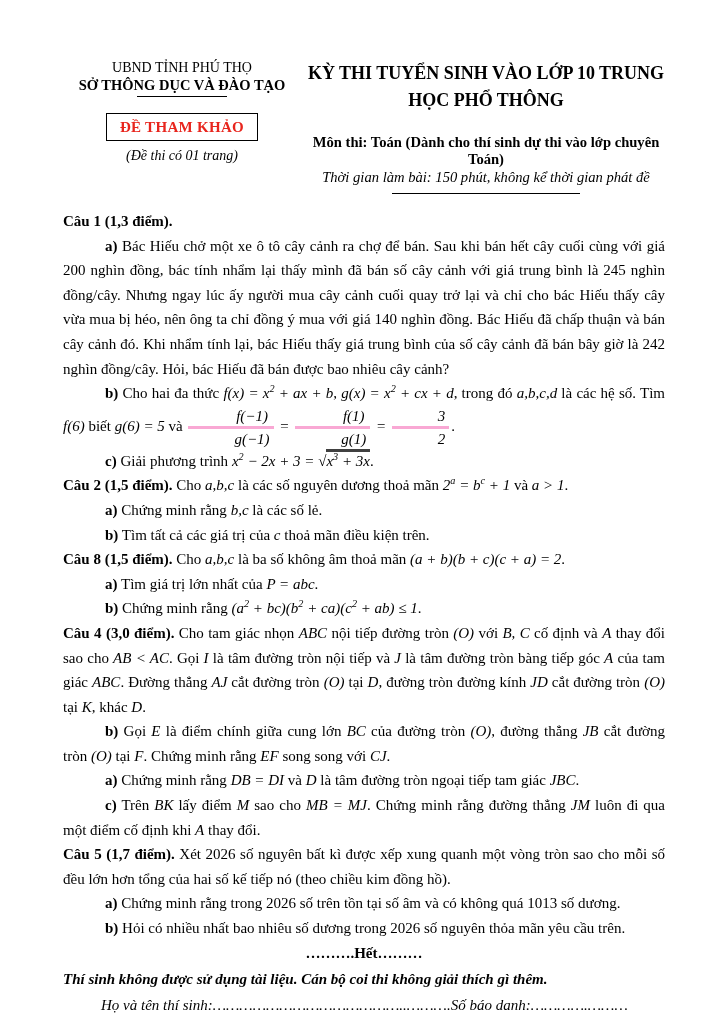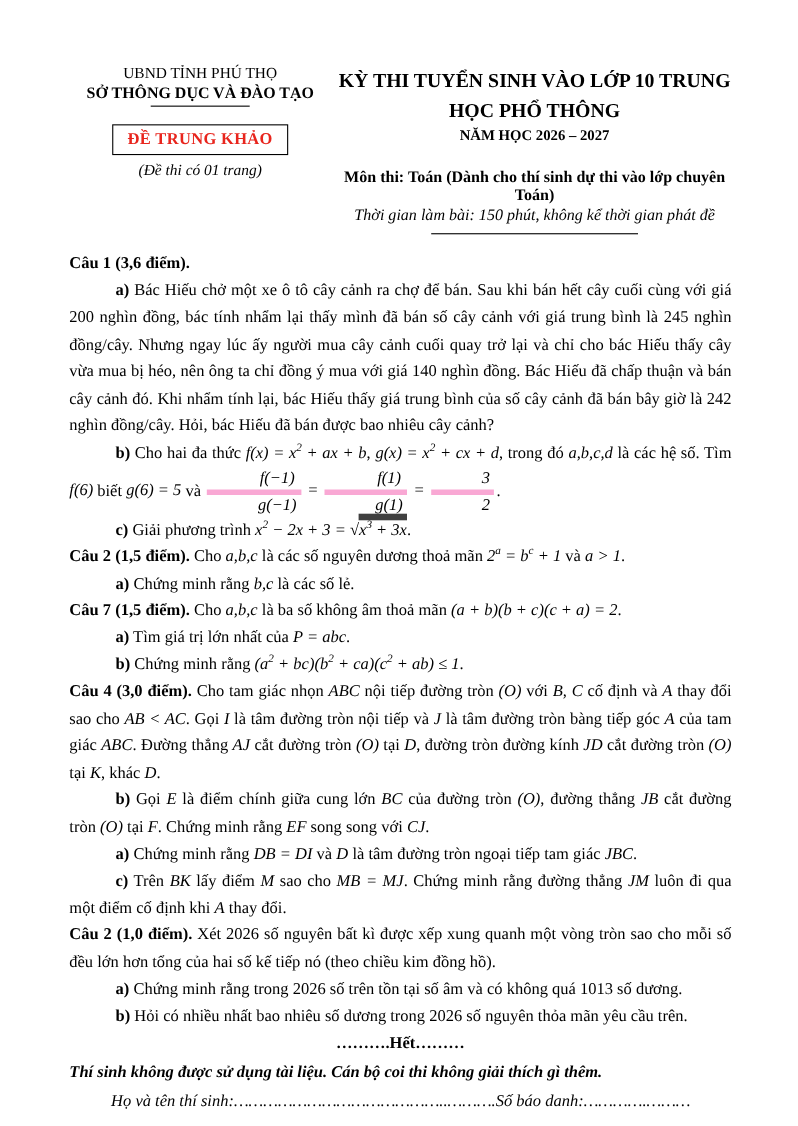--- a/index.html
+++ b/index.html
@@ -34,73 +34,73 @@
   .time-underline { width:188px; border-top:1.6px solid #000; margin:7px auto 0; height:0; }
   
   .doc-body { margin-top:15px; font-size:15px; }
   .doc-body p { margin:0; line-height:24.6px; text-align:justify; }
   p.q-head { font-weight:bold; text-align:left; }
   p.sub { text-indent:42px; }
   p.intro { text-indent:0; }
   .m { font-style:italic;margin-top:20px; }
   sup { font-size:68%; line-height:0; }
   .frac { display:inline-block; vertical-align:middle; text-align:center; line-height:1.2; margin:1px 2px; }
-  .fn { display:block; padding:0 4px 1px; border-bottom:5px solid #f9a8d4; }
+  .fn { display:block; padding:0 4px 1px; border-bottom:3px solid #f9a8d4; }
   .fd { display:block; padding:1px 4px 0; }
   .sqrt { white-space:nowrap; }
-  .ov { border-top:6px solid #404040; padding-top:1px; }
+  .ov { border-top:3px solid #404040; padding-top:1px; }
   
   .end-marker { text-align:center !important; font-weight:bold; }
   .notice { text-align:center; font-weight:bold; font-style:italic; margin-top:2px !important; }
   .sign-line { font-style:italic; text-align:right; padding-left:38px; margin-top:1px !important; }
 </style>
 </head>
 <body>
 
 <div class="page">
 
   <div class="header">
     <div class="h-left">
       <div class="org1">UBND TỈNH PHÚ THỌ</div>
       <div class="org2">SỞ THÔNG DỤC VÀ ĐÀO TẠO</div>
       <div class="org-underline"></div>
       <div>
-        <span class="badge">ĐỀ TRUNG KHẢO</span>
+        <span class="badge">ĐỀ THAM KHẢO</span>
       </div>
       <div class="page-note">(Đề thi có 01 trang)</div>
     </div>
     <div class="h-right">
       <div class="title1">KỲ THI TUYỂN SINH VÀO LỚP 10 TRUNG HỌC PHỔ THÔNG</div>
-      <div class="title2">NĂM HỌC 2026 – 2027</div>
       <div class="subject">Môn thi: Toán (Dành cho thí sinh dự thi vào lớp chuyên Toán)</div>
       <div class="timeline">Thời gian làm bài: 150 phút, không kể thời gian phát đề</div>
       <div class="time-underline"></div>
     </div>
   </div>
 
   <div class="doc-body">
 
-    <p class="q-head">Câu 1 (3,6 điểm).</p>
+    <p class="q-head">Câu 1 (1,3 điểm).</p>
     <p class="sub"><b>a)</b> Bác Hiếu chở một xe ô tô cây cảnh ra chợ để bán. Sau khi bán hết cây cuối cùng với giá 200 nghìn đồng, bác tính nhẩm lại thấy mình đã bán số cây cảnh với giá trung bình là 245 nghìn đồng/cây. Nhưng ngay lúc ấy người mua cây cảnh cuối quay trở lại và chỉ cho bác Hiếu thấy cây vừa mua bị héo, nên ông ta chỉ đồng ý mua với giá 140 nghìn đồng. Bác Hiếu đã chấp thuận và bán cây cảnh đó. Khi nhẩm tính lại, bác Hiếu thấy giá trung bình của số cây cảnh đã bán bây giờ là 242 nghìn đồng/cây. Hỏi, bác Hiếu đã bán được bao nhiêu cây cảnh?</p>
     <p class="sub"><b>b)</b> Cho hai đa thức <span class="m">f(x) = x<sup>2</sup> + ax + b</span>, <span class="m">g(x) = x<sup>2</sup> + cx + d</span>, trong đó <span class="m">a,b,c,d</span> là các hệ số. Tìm <span class="m">f(6)</span> biết <span class="m">g(6) = 5</span> và <span class="m"><span class="frac"><span class="fn">f(−1)</span><span class="fd">g(−1)</span></span> = <span class="frac"><span class="fn">f(1)</span><span class="fd">g(1)</span></span> = <span class="frac"><span class="fn">3</span><span class="fd">2</span></span></span>.</p>
     <p class="sub"><b>c)</b> Giải phương trình <span class="m">x<sup>2</sup> − 2x + 3 = <span class="sqrt">√<span class="ov">x<sup>3</sup> + 3x</span></span></span>.</p>
 
     <p class="intro"><b>Câu 2 (1,5 điểm).</b> Cho <span class="m">a,b,c</span> là các số nguyên dương thoả mãn <span class="m">2<sup>a</sup> = b<sup>c</sup> + 1</span> và <span class="m">a &gt; 1</span>.</p>
     <p class="sub"><b>a)</b> Chứng minh rằng <span class="m">b,c</span> là các số lẻ.</p>
+    <p class="sub"><b>b)</b> Tìm tất cả các giá trị của <span class="m">c</span> thoả mãn điều kiện trên.</p>
 
-    <p class="intro"><b>Câu 7 (1,5 điểm).</b> Cho <span class="m">a,b,c</span> là ba số không âm thoả mãn <span class="m">(a + b)(b + c)(c + a) = 2</span>.</p>
+    <p class="intro"><b>Câu 8 (1,5 điểm).</b> Cho <span class="m">a,b,c</span> là ba số không âm thoả mãn <span class="m">(a + b)(b + c)(c + a) = 2</span>.</p>
     <p class="sub"><b>a)</b> Tìm giá trị lớn nhất của <span class="m">P = abc</span>.</p>
     <p class="sub"><b>b)</b> Chứng minh rằng <span class="m">(a<sup>2</sup> + bc)(b<sup>2</sup> + ca)(c<sup>2</sup> + ab) ≤ 1</span>.</p>
 
     <p class="intro"><b>Câu 4 (3,0 điểm).</b> Cho tam giác nhọn <span class="m">ABC</span> nội tiếp đường tròn <span class="m">(O)</span> với <span class="m">B, C</span> cố định và <span class="m">A</span> thay đổi sao cho <span class="m">AB &lt; AC</span>. Gọi <span class="m">I</span> là tâm đường tròn nội tiếp và <span class="m">J</span> là tâm đường tròn bàng tiếp góc <span class="m">A</span> của tam giác <span class="m">ABC</span>. Đường thẳng <span class="m">AJ</span> cắt đường tròn <span class="m">(O)</span> tại <span class="m">D</span>, đường tròn đường kính <span class="m">JD</span> cắt đường tròn <span class="m">(O)</span> tại <span class="m">K</span>, khác <span class="m">D</span>.</p>
     <p class="sub"><b>b)</b> Gọi <span class="m">E</span> là điểm chính giữa cung lớn <span class="m">BC</span> của đường tròn <span class="m">(O)</span>, đường thẳng <span class="m">JB</span> cắt đường tròn <span class="m">(O)</span> tại <span class="m">F</span>. Chứng minh rằng <span class="m">EF</span> song song với <span class="m">CJ</span>.</p>
     <p class="sub"><b>a)</b> Chứng minh rằng <span class="m">DB = DI</span> và <span class="m">D</span> là tâm đường tròn ngoại tiếp tam giác <span class="m">JBC</span>.</p>
     <p class="sub"><b>c)</b> Trên <span class="m">BK</span> lấy điểm <span class="m">M</span> sao cho <span class="m">MB = MJ</span>. Chứng minh rằng đường thẳng <span class="m">JM</span> luôn đi qua một điểm cố định khi <span class="m">A</span> thay đổi.</p>
 
-    <p class="intro"><b>Câu 2 (1,0 điểm).</b> Xét 2026 số nguyên bất kì được xếp xung quanh một vòng tròn sao cho mỗi số đều lớn hơn tổng của hai số kế tiếp nó (theo chiều kim đồng hồ).</p>
+    <p class="intro"><b>Câu 5 (1,7 điểm).</b> Xét 2026 số nguyên bất kì được xếp xung quanh một vòng tròn sao cho mỗi số đều lớn hơn tổng của hai số kế tiếp nó (theo chiều kim đồng hồ).</p>
     <p class="sub"><b>a)</b> Chứng minh rằng trong 2026 số trên tồn tại số âm và có không quá 1013 số dương.</p>
     <p class="sub"><b>b)</b> Hỏi có nhiều nhất bao nhiêu số dương trong 2026 số nguyên thỏa mãn yêu cầu trên.</p>
 
     <p class="end-marker">……….Hết………</p>
     <p class="notice">Thí sinh không được sử dụng tài liệu. Cán bộ coi thi không giải thích gì thêm.</p>
     <p class="sign-line">Họ và tên thí sinh:……………………………………..……….Số báo danh:………….………</p>
 
   </div>
 </div>
 

